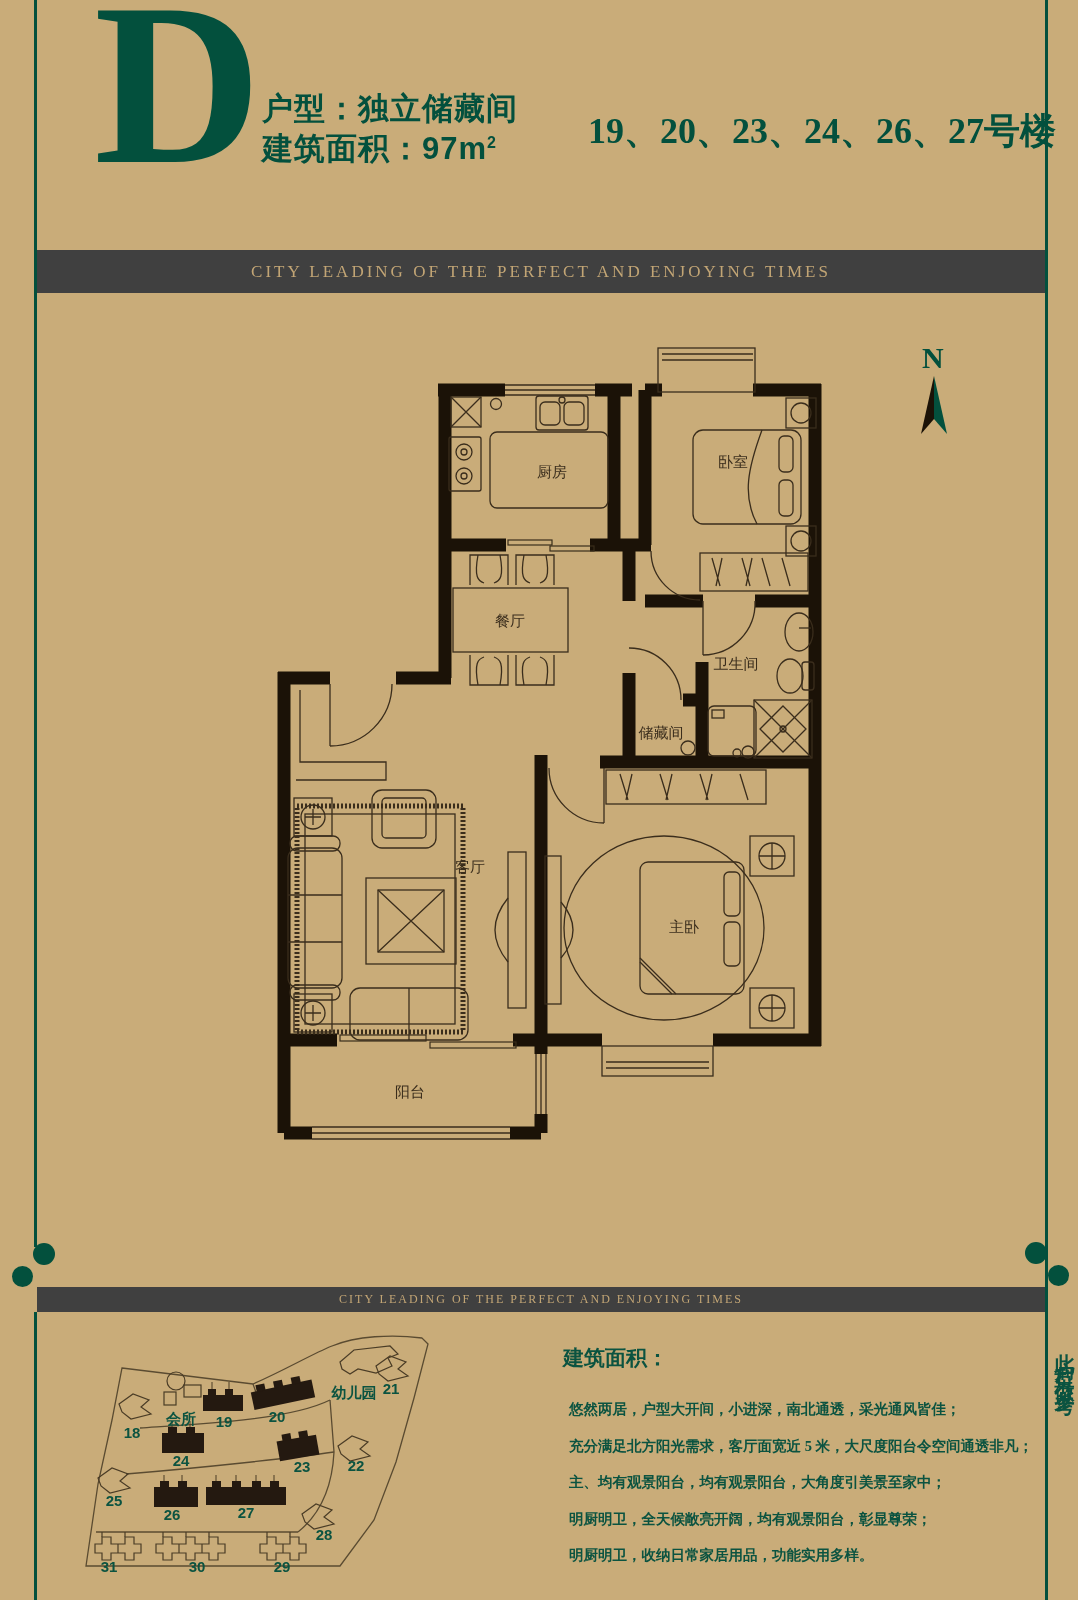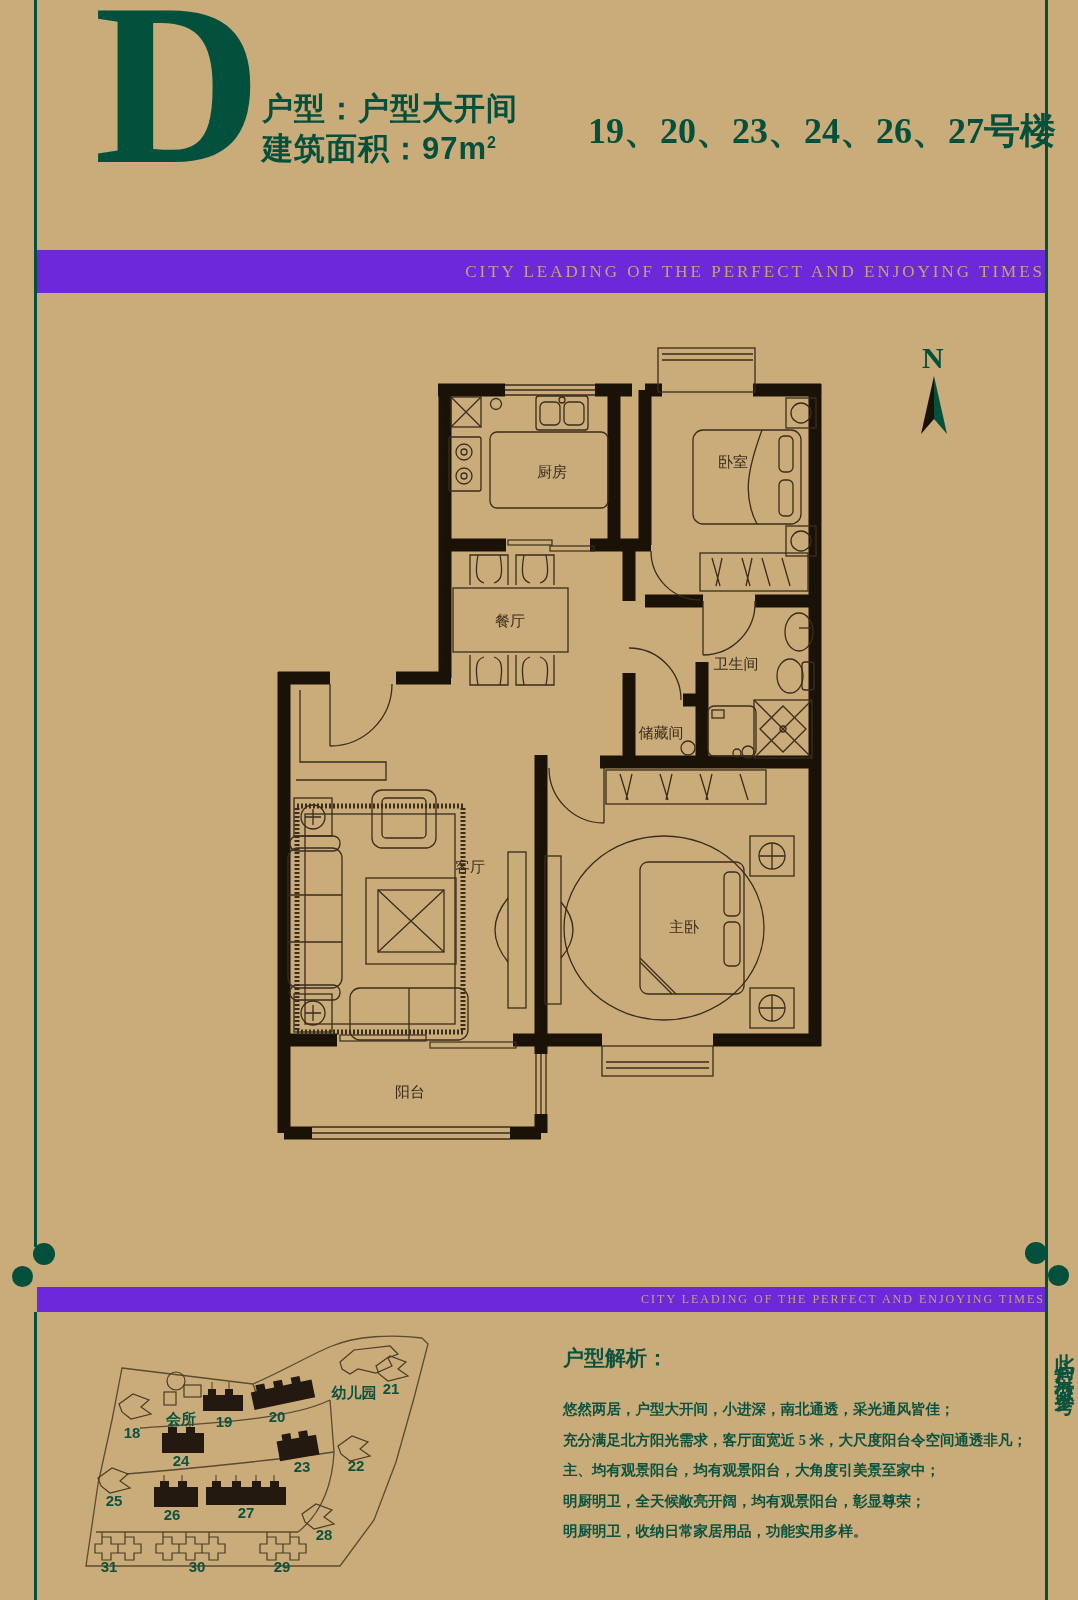--- a/index.html
+++ b/index.html
@@ -1,54 +1,54 @@
 <!DOCTYPE html>
 <html><head>
 <meta charset="utf-8">
 <style>
   html,body{margin:0;padding:0;background:#8a7a58;}
   .page{position:relative;width:1078px;height:1600px;background:#c9ac79;overflow:hidden;
         font-family:"Liberation Sans",sans-serif;}
   .vline{position:absolute;width:3px;background:#03503d;}
-  .hbanner{position:absolute;left:37px;width:1008px;background:#6d28d9;display:flex;
-           align-items:center;justify-content:flex-end;}
+  .hbanner{position:absolute;left:37px;width:1008px;background:#404040;display:flex;
+           align-items:center;justify-content:center;}
   .hbanner span{color:#c2a575;font-family:"Liberation Serif",serif;letter-spacing:3px;white-space:nowrap;}
   .banner-1{top:250px;height:43px;}
   .banner-1 span{font-size:17px;}
   .banner-2{top:1287px;height:25px;}
   .banner-2 span{font-size:12px;letter-spacing:2px;}
   .dot{position:absolute;border-radius:50%;background:#03503d;}
   .big-d{position:absolute;left:94px;top:-32px;color:#03503d;font-family:"Liberation Serif",serif;
          font-weight:bold;font-size:232px;line-height:232px;}
   .title-cn{position:absolute;left:262px;color:#03503d;font-weight:bold;font-size:31px;
             letter-spacing:1px;white-space:nowrap;}
   .bldg-line{position:absolute;left:588px;top:107px;color:#03503d;font-weight:bold;font-size:36px;
              font-family:"Liberation Serif",serif;white-space:nowrap;}
   .analysis{position:absolute;left:563px;top:1344px;color:#0b5340;}
   .analysis h3{margin:0 0 22px 0;font-size:21px;font-weight:bold;color:#0b5340;}
-  .analysis p{margin:0;font-size:14.5px;line-height:30.5px;font-weight:bold;white-space:nowrap;
+  .analysis p{margin:6px;font-size:14.5px;line-height:30.5px;font-weight:bold;white-space:nowrap;
               font-family:"Liberation Serif",serif;}
   .side-note{position:absolute;left:1052px;top:1338px;color:#0b5340;font-size:20px;font-weight:bold;
              writing-mode:vertical-rl;letter-spacing:7px;font-family:"Liberation Serif",serif;}
   svg text{font-family:"Liberation Sans",sans-serif;}
   .room-label{fill:#3a2d1c;font-size:15px;}
   .map-label{fill:#0b5340;font-size:15px;font-weight:bold;}
   .north-n{fill:#03503d;font-family:"Liberation Serif",serif;font-weight:bold;font-size:30px;}
 </style>
 </head>
 <body>
 
 <div class="page">
 
   <div class="vline" style="left:34px;top:0;height:1247px;"></div>
   <div class="vline" style="left:34px;top:1312px;height:288px;"></div>
   <div class="vline" style="left:1045px;top:0;height:1600px;"></div>
 
   <div class="big-d">D</div>
-  <div class="title-cn" style="top:88px;">户型：户型大开间</div>
+  <div class="title-cn" style="top:88px;">户型：独立储藏间</div>
   <div class="title-cn" style="top:128px;">
     <span>建筑面积：97m</span><sup style="font-size:16px;">2</sup>
   </div>
   <div class="bldg-line">19、20、23、24、26、27号楼</div>
 
   <div class="hbanner banner-1">
     <span>CITY LEADING OF THE PERFECT AND ENJOYING TIMES</span>
   </div>
   <div class="hbanner banner-2">
     <span>CITY LEADING OF THE PERFECT AND ENJOYING TIMES</span>
@@ -286,21 +286,21 @@
       <text class="map-label" x="324" y="1540">28</text>
       <text class="map-label" x="282" y="1572">29</text>
       <text class="map-label" x="197" y="1572">30</text>
       <text class="map-label" x="109" y="1572">31</text>
       <text class="map-label" x="181" y="1424">会所</text>
       <text class="map-label" x="354" y="1398">幼儿园</text>
     </g>
   </svg>
 
   <div class="analysis">
-    <h3>户型解析：</h3>
+    <h3>建筑面积：</h3>
     <p>悠然两居，户型大开间，小进深，南北通透，采光通风皆佳；</p>
     <p>充分满足北方阳光需求，客厅面宽近 5 米，大尺度阳台令空间通透非凡；</p>
     <p>主、均有观景阳台，均有观景阳台，大角度引美景至家中；</p>
     <p>明厨明卫，全天候敞亮开阔，均有观景阳台，彰显尊荣；</p>
     <p>明厨明卫，收纳日常家居用品，功能实用多样。</p>
   </div>
 
   <div class="side-note">此户型只做参考</div>
 
 </div>

